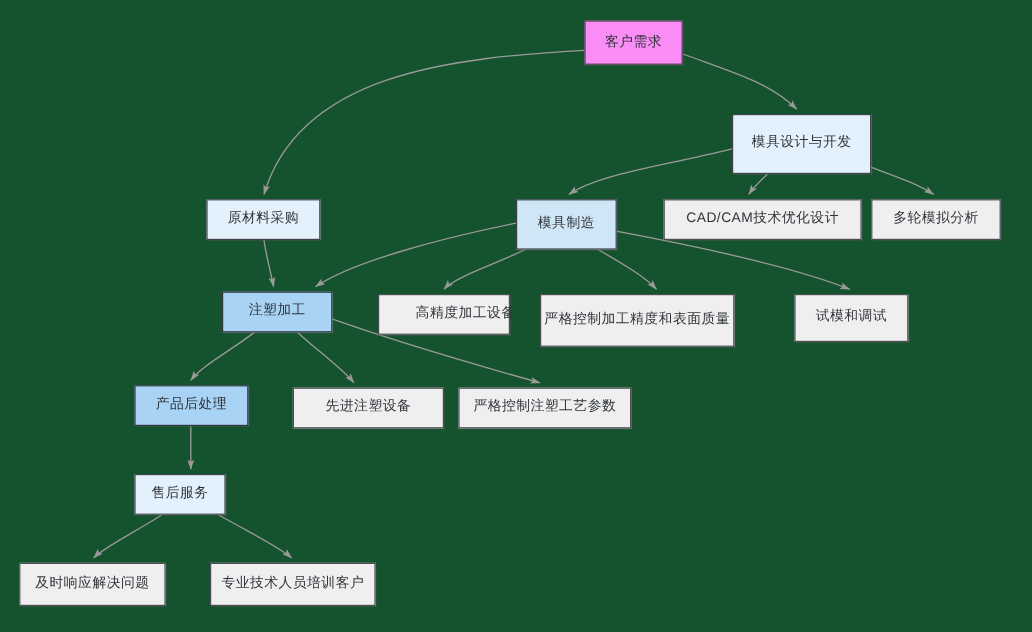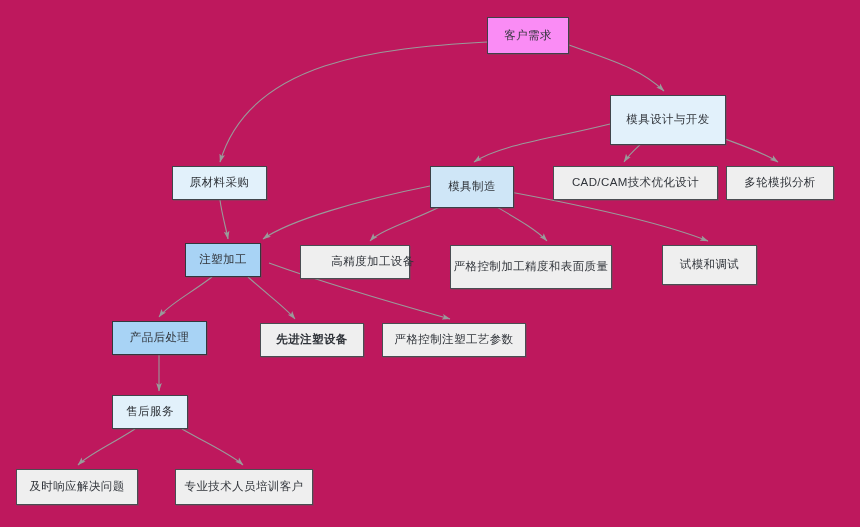--- a/index.html
+++ b/index.html
@@ -4,21 +4,21 @@
 <style>
   html, body {
     margin: 0;
     padding: 0;
     background: #ffffff;
   }
   #canvas {
     position: relative;
     width: 860px;
     height: 527px;
-    background: #be185d;
+    background: #14532d;
     overflow: hidden;
     font-family: "Liberation Sans", "DejaVu Sans", sans-serif;
   }
   #edge-layer {
     position: absolute;
     left: 0; top: 0;
     width: 860px;
     height: 527px;
     pointer-events: none;
   }
@@ -86,36 +86,36 @@
       </div>
       <div class="node fill-mid" style="left: 430px; top: 166px; width: 84px; height: 42px;">
         <span>模具制造</span>
       </div>
       <div class="node fill-gray" style="left: 553px; top: 166px; width: 165px; height: 34px;">
         <span>CAD/CAM技术优化设计</span>
       </div>
       <div class="node fill-gray" style="left: 726px; top: 166px; width: 108px; height: 34px;">
         <span>多轮模拟分析</span>
       </div>
-      <div class="node fill-strong" style="left: 185px; top: 243px; width: 76px; height: 34px;">
+      <div class="node fill-strong" style="left: 185px; top: 243px; width: 92px; height: 34px;">
         <span>注塑加工</span>
       </div>
-      <div class="node fill-gray" style="left: 300px; top: 245px; width: 110px; height: 34px; padding-left: 36px;">
+      <div class="node fill-gray" style="left: 315px; top: 245px; width: 110px; height: 34px; padding-left: 36px;">
         <span>高精度加工设备</span>
       </div>
       <div class="node fill-gray" style="left: 450px; top: 245px; width: 162px; height: 44px;">
         <span>严格控制加工精度和表面质量</span>
       </div>
       <div class="node fill-gray" style="left: 662px; top: 245px; width: 95px; height: 40px;">
         <span>试模和调试</span>
       </div>
       <div class="node fill-strong" style="left: 112px; top: 321px; width: 95px; height: 34px;">
         <span>产品后处理</span>
       </div>
-      <div class="node fill-gray" style="left: 260px; top: 323px; width: 104px; height: 34px; font-weight: bold;">
+      <div class="node fill-gray" style="left: 244px; top: 323px; width: 126px; height: 34px;">
         <span>先进注塑设备</span>
       </div>
       <div class="node fill-gray" style="left: 382px; top: 323px; width: 144px; height: 34px; text-align: center;">
         <span>严格控制注塑工艺参数</span>
       </div>
       <div class="node fill-pale" style="left: 112px; top: 395px; width: 76px; height: 34px;">
         <span>售后服务</span>
       </div>
       <div class="node fill-gray" style="left: 16px; top: 469px; width: 122px; height: 36px;">
         <span>及时响应解决问题</span>

